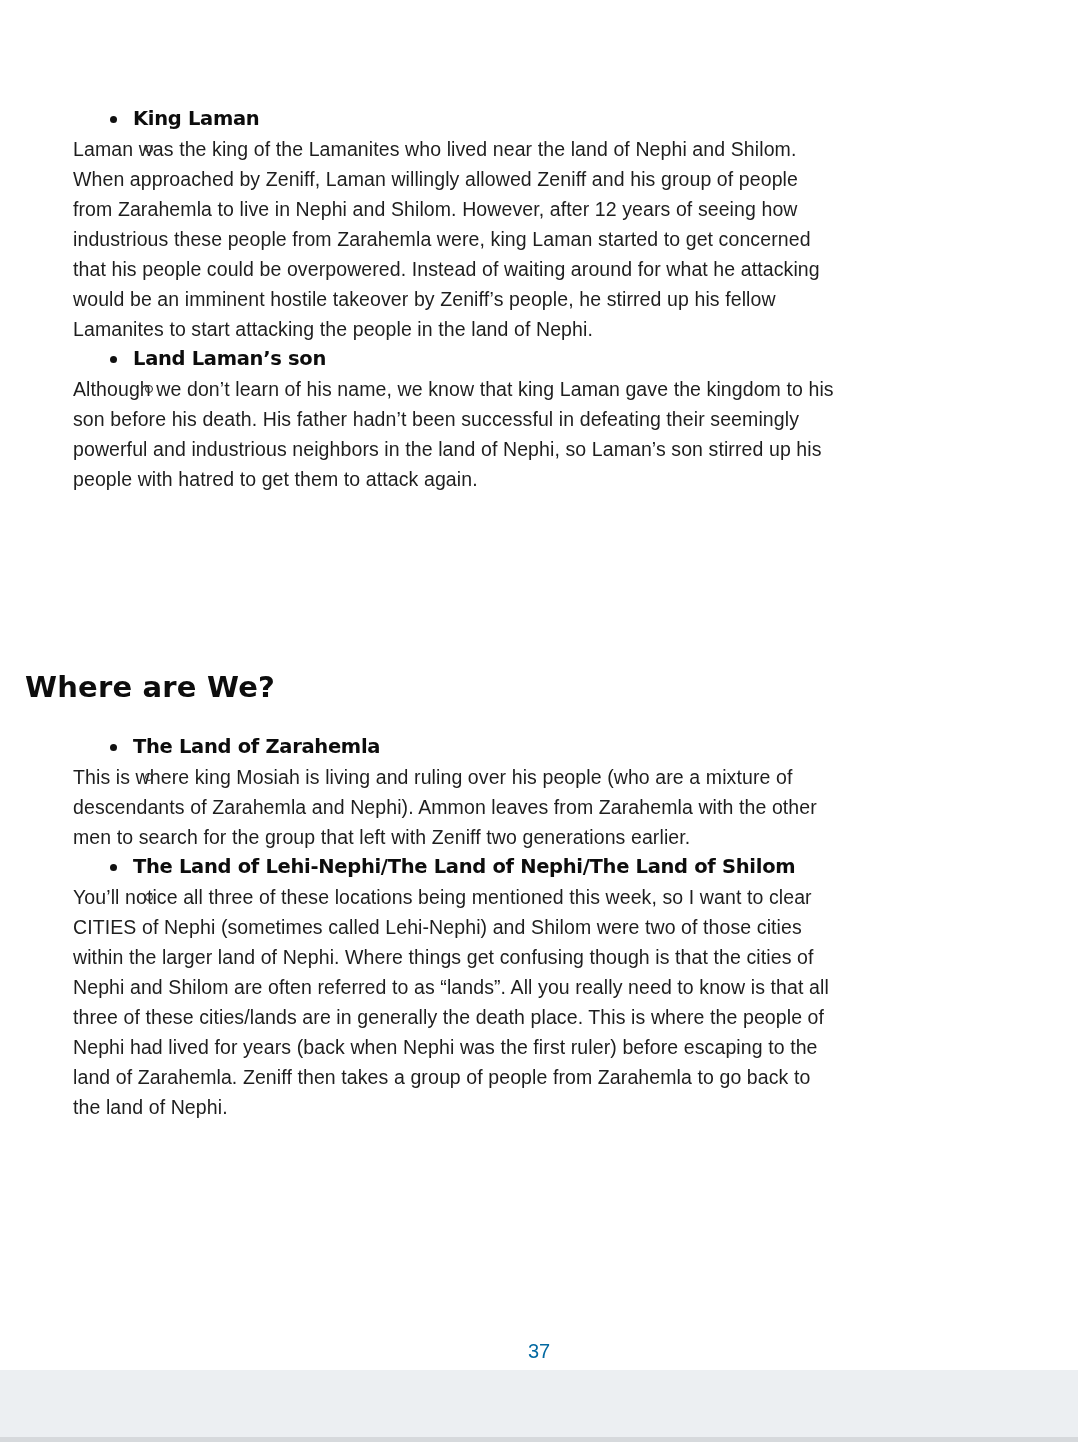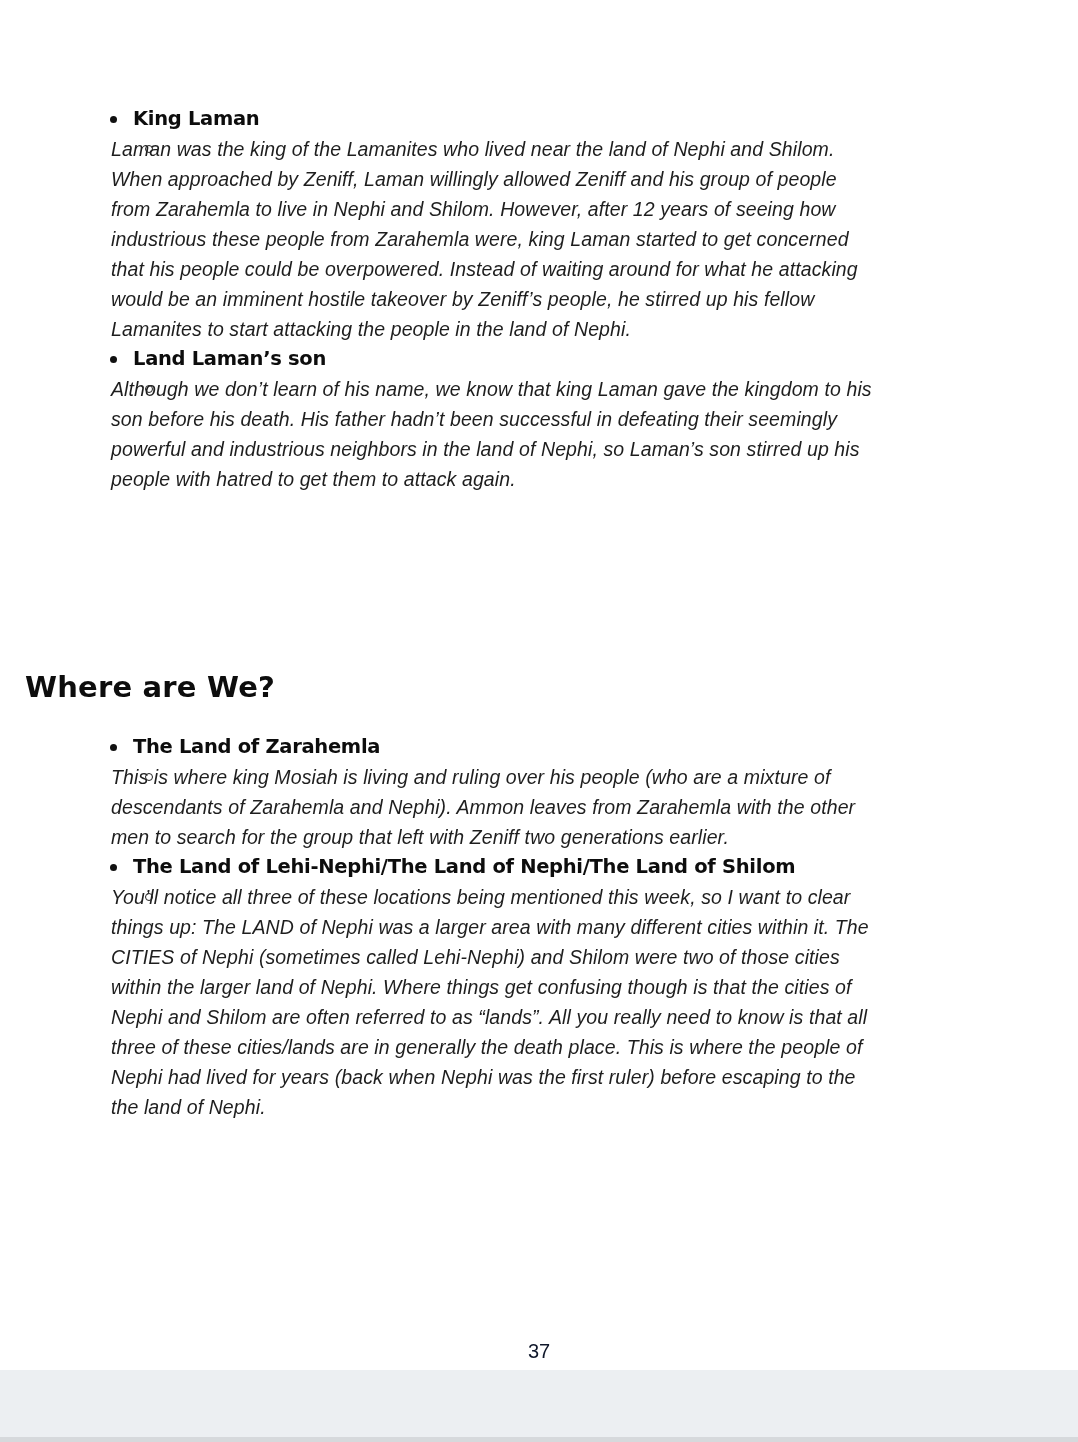--- a/index.html
+++ b/index.html
@@ -59,23 +59,22 @@
       position: absolute;
       left: 110px;
       top: 12px;
       width: 7px;
       height: 7px;
       border-radius: 50%;
       background: #111;
     }
     .sub {
       position: relative;
-      padding-left: 111px;
+      padding-left: 73px;
       padding-right: 80px;
-      font-style: italic;
     }
     .bullet-circle {
       position: absolute;
       left: 145px;
       top: 11px;
       width: 6px;
       height: 6px;
       border: 1.5px solid #222;
       border-radius: 50%;
       background: transparent;
@@ -88,21 +87,21 @@
       letter-spacing: 0.1px;
     }
     .sub-text .ln { display: block; white-space: nowrap; }
     .page-number {
       position: absolute;
       left: 0;
       top: 1340px;
       width: 1078px;
       text-align: center;
       font-size: 20px;
-      color: #0f172a;
+      color: #0369a1;
       font-family: "Liberation Sans", sans-serif;
     }
     .footer-strip {
       position: absolute;
       left: 0;
       top: 1370px;
       width: 1078px;
       height: 67px;
       background: #eceff2;
     }
@@ -179,26 +178,26 @@
 
     <div class="entry">
       <div class="entry-title">
         <span class="bullet-disc"></span>
         <span>The Land of Lehi-Nephi/The Land of Nephi/The Land of Shilom</span>
       </div>
       <div class="sub">
         <span class="bullet-circle"></span>
         <div class="sub-text">
           <span class="ln">You’ll notice all three of these locations being mentioned this week, so I want to clear</span>
-          <span class="ln">things up: The LAND of Nephi was a larger area with many different cities within it. The</span>
           <span class="ln">CITIES of Nephi (sometimes called Lehi-Nephi) and Shilom were two of those cities</span>
           <span class="ln">within the larger land of Nephi. Where things get confusing though is that the cities of</span>
           <span class="ln">Nephi and Shilom are often referred to as “lands”. All you really need to know is that all</span>
           <span class="ln">three of these cities/lands are in generally the death place. This is where the people of</span>
           <span class="ln">Nephi had lived for years (back when Nephi was the first ruler) before escaping to the</span>
+          <span class="ln">land of Zarahemla. Zeniff then takes a group of people from Zarahemla to go back to</span>
           <span class="ln">the land of Nephi.</span>
         </div>
       </div>
     </div>
   </div>
 
   <div class="page-number">37</div>
 </div>
 
 <div class="footer-strip"></div>

